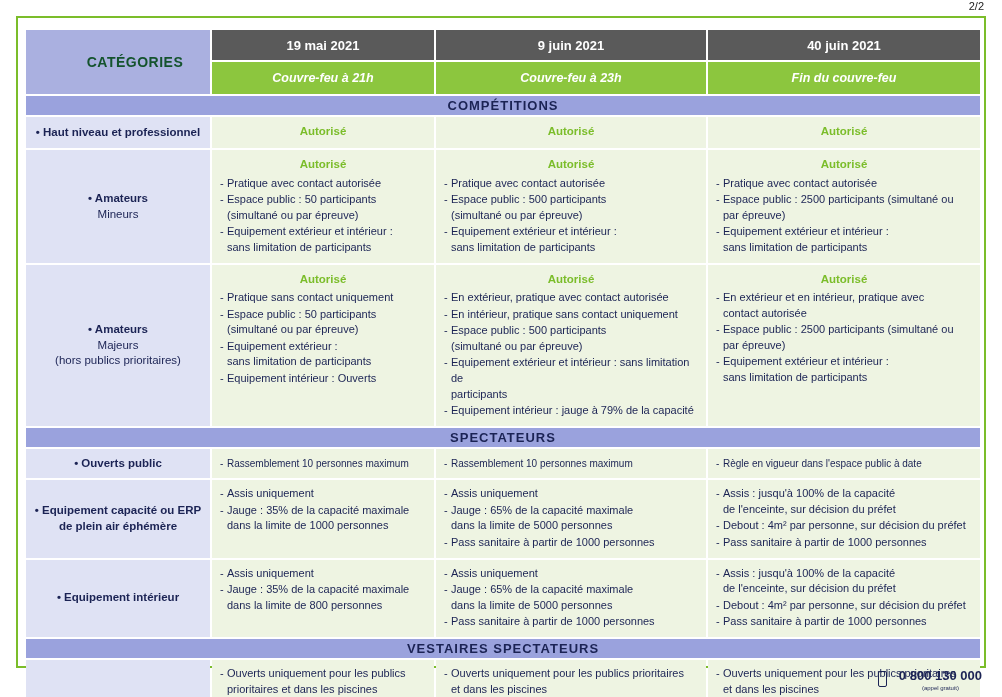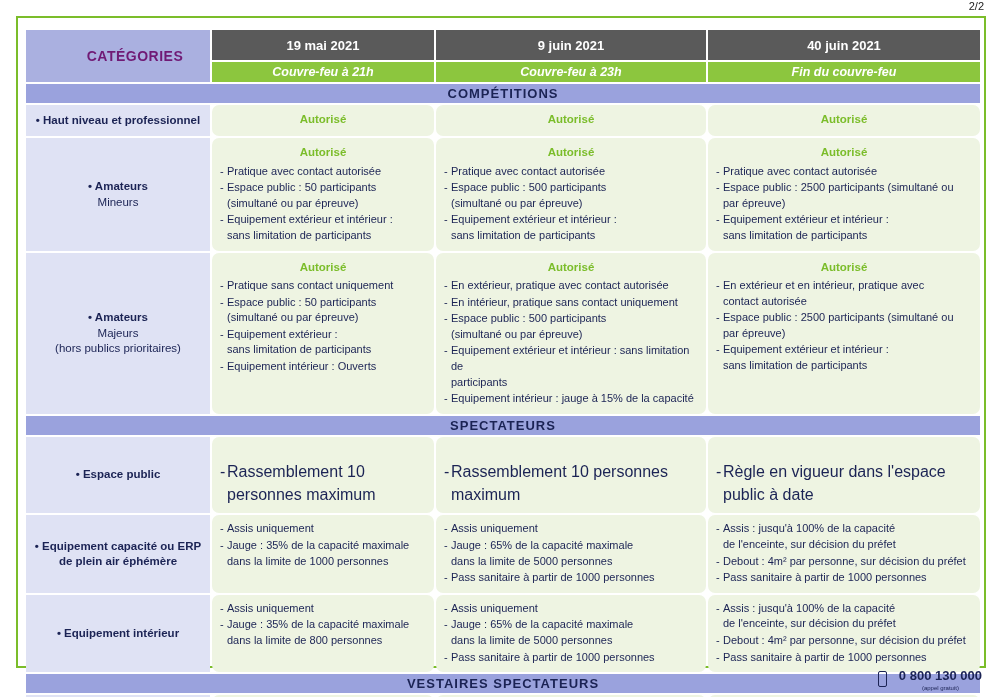--- a/index.html
+++ b/index.html
@@ -28,21 +28,21 @@
     position:absolute;
     left:24px; top:28px;
     width:954px;
     border-collapse:separate;
     border-spacing:2px;
     table-layout:fixed;
   }
   td { vertical-align:top; padding:0; }
   .cat-header {
     background:#aab0e0;
-    color:#701a75;
+    color:#14532d;
     font-weight:bold;
     font-size:14px;
     text-align:center;
     letter-spacing:0.5px;
     vertical-align:middle;
     height:52px;
     padding-left:34px;
   }
   .date-head {
     background:#5a5a5a;
@@ -53,21 +53,21 @@
     height:30px;
     vertical-align:middle;
   }
   .curfew-head {
     background:#8cc63e;
     color:#ffffff;
     font-weight:bold;
     font-size:12.5px;
     font-style:italic;
     text-align:center;
-    height:20px;
+    height:32px;
     vertical-align:middle;
   }
   .section-band {
     background:#9aa2dd;
     color:#1b2354;
     font-weight:bold;
     font-size:13px;
     text-align:center;
     letter-spacing:1px;
     height:19px;
@@ -84,36 +84,35 @@
   }
   .cat-cell .sub { font-weight:normal; }
   .cat-cell .main { font-weight:bold; }
   .cat-cell.empty { background:#dfe2f4; }
   .data-cell {
     background:#eef4e2;
     color:#1b2354;
     font-size:11px;
     padding:6px 8px;
     line-height:1.42;
-    border-radius:7px;
   }
   .auth {
     color:#7bbd2a;
     font-weight:bold;
     text-align:center;
     font-size:11.5px;
     margin-bottom:3px;
   }
   .data-cell ul { margin:0; padding:0; list-style:none; }
   .data-cell li { margin:0 0 1px 0; padding-left:7px; position:relative; }
   .data-cell li:before {
     content:"-";
     position:absolute; left:0; top:0;
   }
-  .single-line { font-size:16px; padding-top:24px; }
+  .single-line { font-size:10px; padding-top:8px; }
   .footer {
     position:absolute;
     right:20px; bottom:6px;
     display:flex;
     align-items:center;
     gap:6px;
   }
   .gov-tag {
     background:#1b2354;
     color:#ffffff;
@@ -258,42 +257,42 @@
       </td>
       <td class="data-cell">
         <div class="auth">Autorisé</div>
         <ul>
             <li style="white-space: pre-line;">En extérieur, pratique avec contact autorisée</li>
             <li style="white-space: pre-line;">En intérieur, pratique sans contact uniquement</li>
             <li style="white-space: pre-line;">Espace public : 500 participants
 (simultané ou par épreuve)</li>
             <li style="white-space: pre-line;">Equipement extérieur et intérieur : sans limitation de
 participants</li>
-            <li style="white-space: pre-line;">Equipement intérieur : jauge à 15% de la capacité</li>
+            <li style="white-space: pre-line;">Equipement intérieur : jauge à 79% de la capacité</li>
           </ul>
       </td>
       <td class="data-cell">
         <div class="auth">Autorisé</div>
         <ul>
             <li style="white-space: pre-line;">En extérieur et en intérieur, pratique avec
 contact autorisée</li>
             <li style="white-space: pre-line;">Espace public : 2500 participants (simultané ou
 par épreuve)</li>
             <li style="white-space: pre-line;">Equipement extérieur et intérieur :
 sans limitation de participants</li>
           </ul>
       </td>
     </tr>
 
     <tr>
       <td class="section-band" colspan="4">SPECTATEURS</td>
     </tr>
     <tr>
       <td class="cat-cell">
-        <div class="main">• Espace public</div>
+        <div class="main">• Ouverts public</div>
       </td>
       <td class="data-cell single-line">
         <ul>
             <li style="white-space: pre-line;">Rassemblement 10 personnes maximum</li>
           </ul>
       </td>
       <td class="data-cell single-line">
         <ul>
             <li style="white-space: pre-line;">Rassemblement 10 personnes maximum</li>
           </ul>

